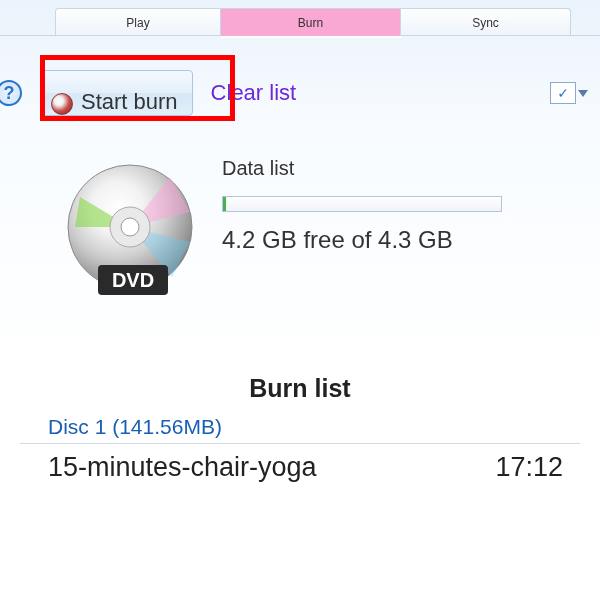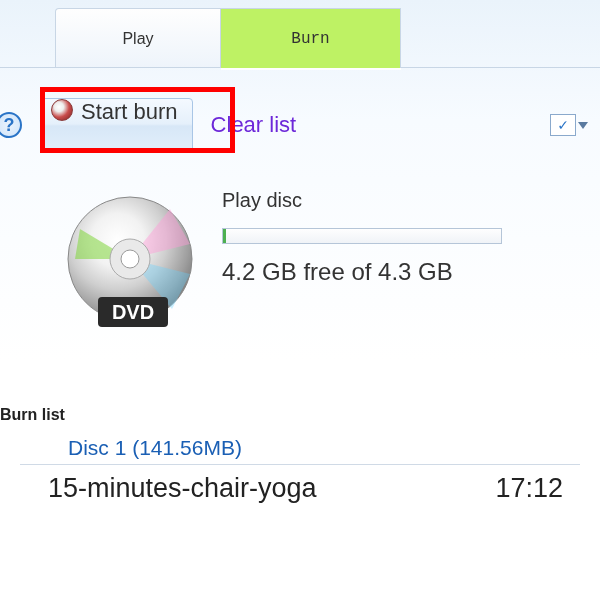--- a/index.html
+++ b/index.html
@@ -17,38 +17,37 @@
     
     .tabs {
       display: flex;
       padding-left: 55px;
       padding-top: 8px;
       gap: 0;
     }
     .tab {
       border: 1px solid #c8d6e5;
       border-bottom: none;
-      height: 60px;
+      height: 28px;
       display: flex;
       align-items: center;
       justify-content: center;
       background: linear-gradient(to bottom, #fefefe, #eef4fb);
-      font-size: 16px;
+      font-size: 12px;
       color: #333;
       cursor: pointer;
     }
     .tab:nth-child(1){ width: 166px; border-top-left-radius: 4px;}
     .tab:nth-child(2){ width: 180px; border-left:none;}
     .tab:nth-child(3){ width: 170px; border-left:none; border-top-right-radius: 4px;}
     .tab.active {
-      background: #bef264;
+      background: #f9a8d4;
       position: relative;
       z-index: 3;
       box-shadow: 0 2px 0 #ffffff;
-      font-family: Liberation Mono, monospace;
     }
     .tabs-underline{
       border-top:1px solid #c8d6e5;
       margin-left:0;
       margin-right:0;
       height:0;
       position: relative;
       top:-1px;
       z-index:1;
     }
@@ -71,23 +70,23 @@
       justify-content: center;
       font-weight: bold;
       font-size: 18px;
       margin-left: 0;
       margin-right: 14px;
       position: relative;
       left: -4px;
       background: radial-gradient(#eaf3fd,#cfe4fa);
     }
     .btn-startburn {
-      height: 54px;
-      display: flex;
-      align-items: flex-start;
+      height: 46px;
+      display: flex;
+      align-items: flex-end;
       padding: 0 14px 0 10px;
       background: linear-gradient(to bottom, #f4f9ff, #e5f0fb 48%, #d7e7f7 52%, #e2effb);
       border: 1px solid #a9c6e6;
       border-radius: 4px;
       font-size: 22px;
       color: #333;
       cursor: pointer;
       gap: 8px;
     }
     .burnicon {
@@ -170,30 +169,31 @@
     }
     .progress .fill{
       position:absolute; left:0; top:0; bottom:0;
       width: 3px;
       background: #4caf50;
     }
     .freespace { font-size: 24px; color: #333; }
 
     
     .burnlist-title {
+      text-align: center;
       font-weight: bold;
-      font-size: 16px;
+      font-size: 25px;
       margin-top: 62px;
       color: #222;
     }
     .disc-label {
       color: #1a5fb4;
       font-size: 21px;
       margin-top: 12px;
-      padding-left: 68px;
+      padding-left: 48px;
     }
     .hr {
       border: none;
       border-top: 1px solid #d0dae6;
       margin: 4px 20px 0 20px;
     }
     .track-row {
       display: flex;
       padding: 8px 20px 0 48px;
       font-size: 27px;
@@ -201,20 +201,21 @@
     }
     .track-name { flex: 1; }
     .track-dur { margin-right: 17px; }
   </style>
 </head>
 <body>
 
 <div class="tabs">
   <div class="tab">Play</div>
   <div class="tab active">Burn</div>
+  <div class="tab">Sync</div>
 </div>
 <div class="tabs-underline"></div>
 
 <div class="toolbar">
   <div class="help-icon">?</div>
   <div class="btn-startburn">
     <div class="burnicon"></div>
     <span>Start burn</span>
   </div>
   <div class="highlight-box"></div>
@@ -243,21 +244,21 @@
       <polygon points="70,70 20,40 15,70" fill="#7fd63a" opacity="0.55"></polygon>
       <polygon points="70,70 110,20 130,55" fill="#ff9bd7" opacity="0.45"></polygon>
       <polygon points="70,70 130,85 112,120" fill="#65d1ff" opacity="0.35"></polygon>
       <circle cx="70" cy="70" r="20" fill="#e9e9e9" stroke="#aaa"></circle>
       <circle cx="70" cy="70" r="9" fill="#ffffff" stroke="#999"></circle>
       <rect x="38" y="108" rx="4" ry="4" width="70" height="30" fill="#2a2a2a"></rect>
       <text x="73" y="130" text-anchor="middle" fill="#ffffff" font-family="Segoe UI, Arial" font-size="20" font-weight="bold">DVD</text>
     </svg>
   </div>
   <div class="disc-info">
-    <div class="disc-type">Play disc</div>
+    <div class="disc-type">Data list</div>
     <div class="progress">
         <div class="fill"></div>
       </div>
     <div class="freespace">4.2 GB free of 4.3 GB</div>
   </div>
 </div>
 
 <div class="burnlist-title">Burn list</div>
 <div class="disc-label">Disc 1 (141.56MB)</div>
 <hr class="hr">

